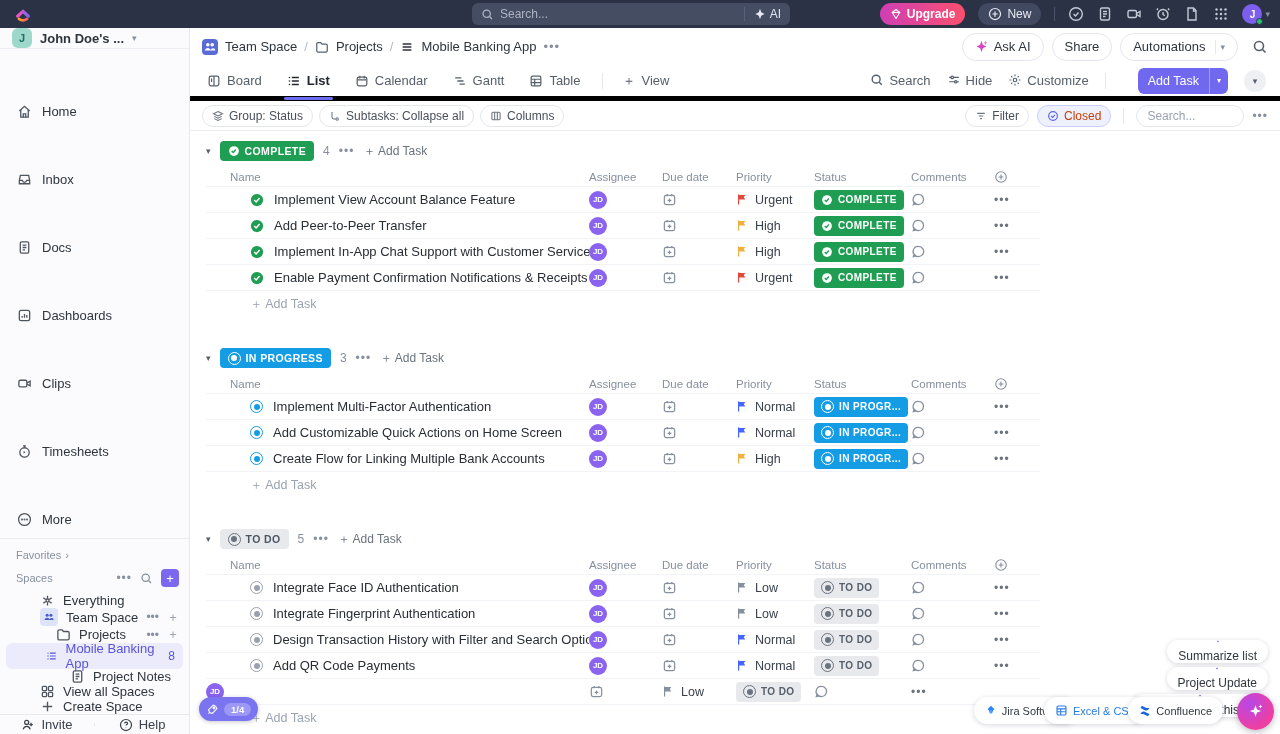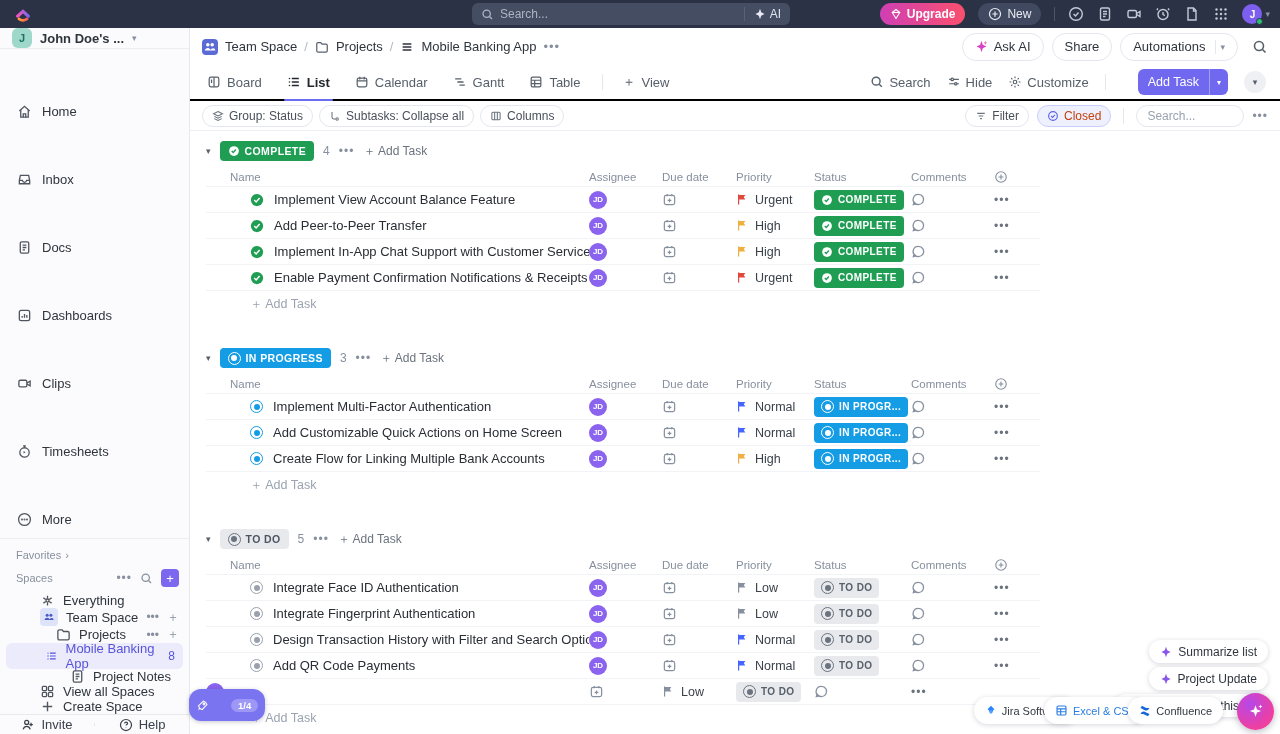--- a/index.html
+++ b/index.html
@@ -55,21 +55,21 @@
   .crumb { display:flex; align-items:center; gap:7px; font-size:13px; color:#2f353d; }
   .crumb .sep { color:#b3bac4; }
   .crumb-ic { width:16px; height:16px; border-radius:4px; background:#5b6bd6; color:#fff; display:flex; align-items:center; justify-content:center; }
   .crumb svg { width:14px; height:14px; color:#57606a; }
   .crumb .dots { color:#87909e; letter-spacing:1px; }
   .mh-right { margin-left:auto; display:flex; align-items:center; gap:8px; }
   .pill-btn { height:28px; border:1px solid #e4e7ee; border-radius:15px; background:#fff; display:flex; align-items:center; gap:6px; padding:0 12px; font-size:13px; color:#2f353d; cursor:pointer; }
   .pill-btn .cdiv { width:1px; height:14px; background:#e4e7ee; margin:0 -2px 0 4px; }
   .mh-search { width:16px; height:16px; color:#57606a; margin-left:6px; }
 
-  .tabs-row { height:36px; display:flex; align-items:center; padding:0 14px; border-bottom:2px solid #000000; }
+  .tabs-row { height:36px; display:flex; align-items:center; padding:0 14px; border-bottom:5px solid #000000; }
   .tab { height:36px; display:flex; align-items:center; gap:6px; font-size:13px; color:#57606a; padding:0 3px; margin-right:19px; cursor:pointer; position:relative; }
   .tab svg { width:14px; height:14px; }
   .tab.active { color:#23272e; font-weight:bold; }
   .tab.active::after { content:""; position:absolute; left:0; right:0; bottom:-1px; height:2.5px; border-radius:2px; background:#6c6cf2; }
   .tabs-div { width:1px; height:16px; background:#e4e7ee; margin:0 16px 0 0; }
   .tabs-right { margin-left:auto; display:flex; align-items:center; gap:16px; font-size:13px; color:#57606a; }
   .tr-item { display:flex; gap:5px; cursor:pointer; }
   .tr-item svg { width:14px; height:14px; }
   .add-task-btn { height:26px; border-radius:6px; background:#7069f0; color:#fff; font-size:12.5px; display:flex; align-items:center; cursor:pointer; overflow:hidden; }
   .add-task-btn .lbl { padding:0 10px; }
@@ -104,24 +104,24 @@
   .t-avatar { width:18px; height:18px; border-radius:50%; background:#8a63ee; color:#fff; font-size:8px; font-weight:bold; display:flex; align-items:center; justify-content:center; }
   .t-cell svg { width:15px; height:15px; color:#87909e; }
   .t-pri { display:flex; align-items:center; gap:6px; font-size:12.5px; color:#3a414b; }
   .s-pill { height:20px; border-radius:4px; display:inline-flex; align-items:center; gap:5px; padding:0 7px; font-size:10px; font-weight:bold; letter-spacing:.4px; cursor:pointer; }
   .t-dots { color:#6b737e; letter-spacing:1px; font-size:12px; cursor:pointer; }
   .row-add { height:26px; display:flex; align-items:center; gap:6px; padding-left:44px; font-size:12.5px; color:#9aa3af; cursor:pointer; }
   .ring { position:relative; width:13px; height:13px; border-radius:50%; flex:none; }
   .ring::after { content:""; position:absolute; left:3px; top:3px; width:7px; height:7px; border-radius:50%; }
 
   
-  .float-pill { position:absolute; right:12px; height:23px; background:#fff; border-radius:12px; box-shadow:0 1px 5px rgba(30,35,60,.18); display:flex; align-items:center; gap:6px; padding:0 11px; font-size:12px; color:#2f353d; cursor:pointer; }
+  .float-pill { position:absolute; right:12px; height:23px; background:#fff; border-radius:12px; box-shadow:0 1px 5px rgba(30,35,60,.18); display:flex; align-items:center; gap:6px; padding:0 11px; font-size:12px; color:#2f353d; cursor:pointer;flex-direction:column; }
   .integr { position:absolute; bottom:10px; height:27px; background:#fff; border-radius:14px; box-shadow:0 1px 5px rgba(30,35,60,.18); display:flex; align-items:center; gap:5px; padding:0 11px; font-size:11px; color:#32383f; cursor:pointer; }
   .ai-fab { position:absolute; right:6px; bottom:4px; width:37px; height:37px; border-radius:50%; background:radial-gradient(circle at 35% 30%,#b648e8,#ef3fa0 70%); box-shadow:0 2px 7px rgba(30,35,60,.3); display:flex; align-items:center; justify-content:center; cursor:pointer; }
-  .rocket-pill { position:absolute; left:189px; bottom:13px; height:32px; border-radius:12px; background:#7b74f0; display:flex; align-items:center; gap:22px; padding:0 7px; cursor:pointer; box-shadow:0 1px 4px rgba(30,35,60,.25); }
+  .rocket-pill { position:absolute; left:199px; bottom:13px; height:24px; border-radius:12px; background:#7b74f0; display:flex; align-items:center; gap:5px; padding:0 7px; cursor:pointer; box-shadow:0 1px 4px rgba(30,35,60,.25); }
   .rocket-pill .cnt { background:#9d97f5; border-radius:9px; color:#fff; font-size:9.5px; font-weight:bold; padding:1px 7px; }
   .sparkle { color:#a94df0; }
 </style>
 </head>
 <body>
 
 <div class="topbar">
   <svg class="logo" viewBox="0 0 20 20">
       <path d="M4 12.5 10 7l6 5.5" stroke="url(#g1)" stroke-width="3.4" fill="none" stroke-linecap="round"></path>
       <path d="M5.5 15.5c3 2.2 6 2.2 9 0" stroke="url(#g2)" stroke-width="3" fill="none" stroke-linecap="round"></path>

